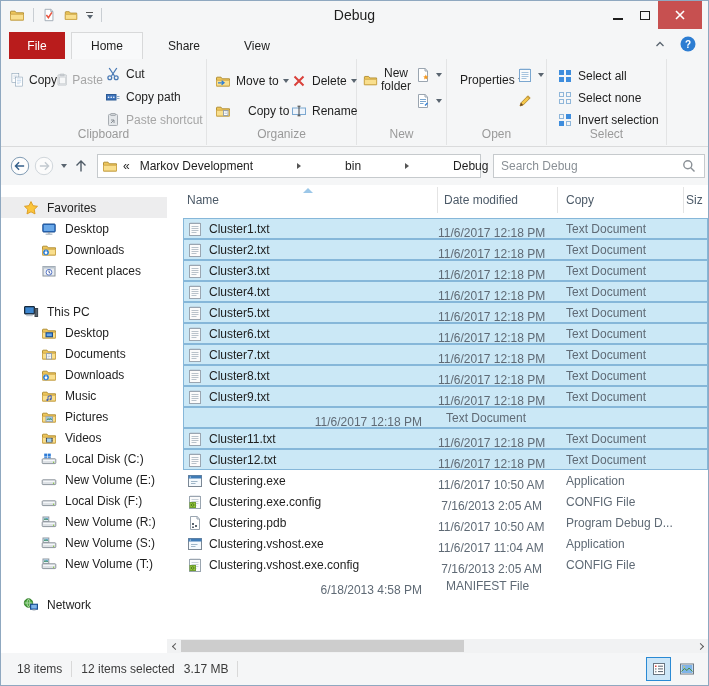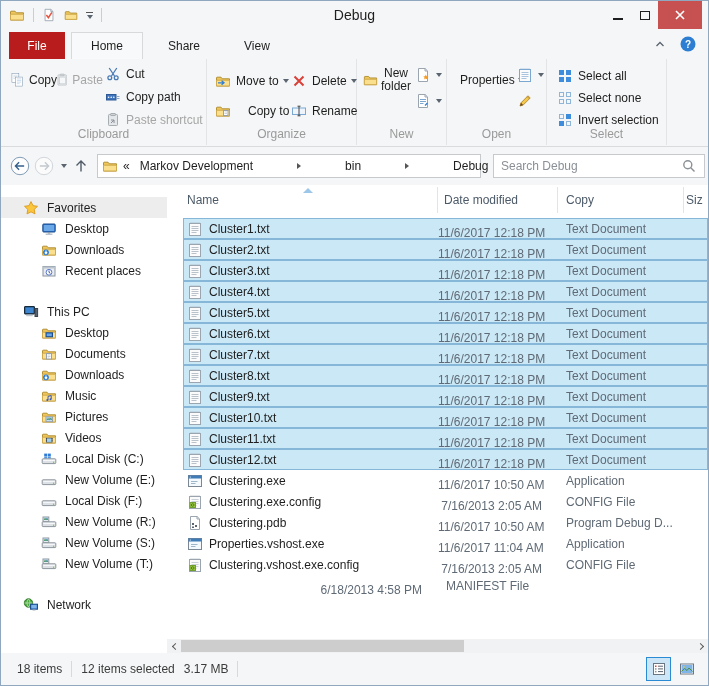--- a/index.html
+++ b/index.html
@@ -808,30 +808,20 @@
                   <path d="M4.5 5.5h7M4.5 7.5h7M4.5 9.5h7M4.5 11.5h5" stroke="#b9c2ca"></path>
                 </svg>
               </span>
               <span>Cluster9.txt</span>
             </span>
             <span class="c-date">11/6/2017 12:18 PM</span>
             <span class="c-type">Text Document</span>
             <span class="c-size"></span>
           </div>
           <div class="frow sel">
-            <span class="c-name">
-              <span class="ficon i16">
-                <svg viewBox="0 0 16 16">
-                  <rect x="2.5" y="2.5" width="11" height="12" fill="#fbfbfb" stroke="#9aa5b0"></rect>
-                  <path d="M4 2.5v-1M6 2.5v-1M8 2.5v-1M10 2.5v-1M12 2.5v-1" stroke="#9aa5b0"></path>
-                  <path d="M4.5 5.5h7M4.5 7.5h7M4.5 9.5h7M4.5 11.5h5" stroke="#b9c2ca"></path>
-                </svg>
-              </span>
-              <span>Cluster10.txt</span>
-            </span>
             <span class="c-date">11/6/2017 12:18 PM</span>
             <span class="c-type">Text Document</span>
             <span class="c-size"></span>
           </div>
           <div class="frow sel">
             <span class="c-name">
               <span class="ficon i16">
                 <svg viewBox="0 0 16 16">
                   <rect x="2.5" y="2.5" width="11" height="12" fill="#fbfbfb" stroke="#9aa5b0"></rect>
                   <path d="M4 2.5v-1M6 2.5v-1M8 2.5v-1M10 2.5v-1M12 2.5v-1" stroke="#9aa5b0"></path>
@@ -912,21 +902,21 @@
           <div class="frow">
             <span class="c-name">
               <span class="ficon i16">
                 <svg viewBox="0 0 16 16">
                   <rect x="1.5" y="2.5" width="13" height="11" fill="#f4f9fd" stroke="#7b8794"></rect>
                   <rect x="1.5" y="2.5" width="13" height="3" fill="#3f7bb6"></rect>
                   <circle cx="3.3" cy="4" r="0.6" fill="#fff"></circle>
                   <path d="M4 8.5h6.5M4 10.5h4.5" stroke="#9fb6c8"></path>
                 </svg>
               </span>
-              <span>Properties.vshost.exe</span>
+              <span>Clustering.vshost.exe</span>
             </span>
             <span class="c-date">11/6/2017 11:04 AM</span>
             <span class="c-type">Application</span>
             <span class="c-size"></span>
           </div>
           <div class="frow">
             <span class="c-name">
               <span class="ficon i16">
                 <svg viewBox="0 0 16 16">
                   <rect x="2.5" y="2.5" width="11" height="12" fill="#fbfbfb" stroke="#9aa5b0"></rect>

